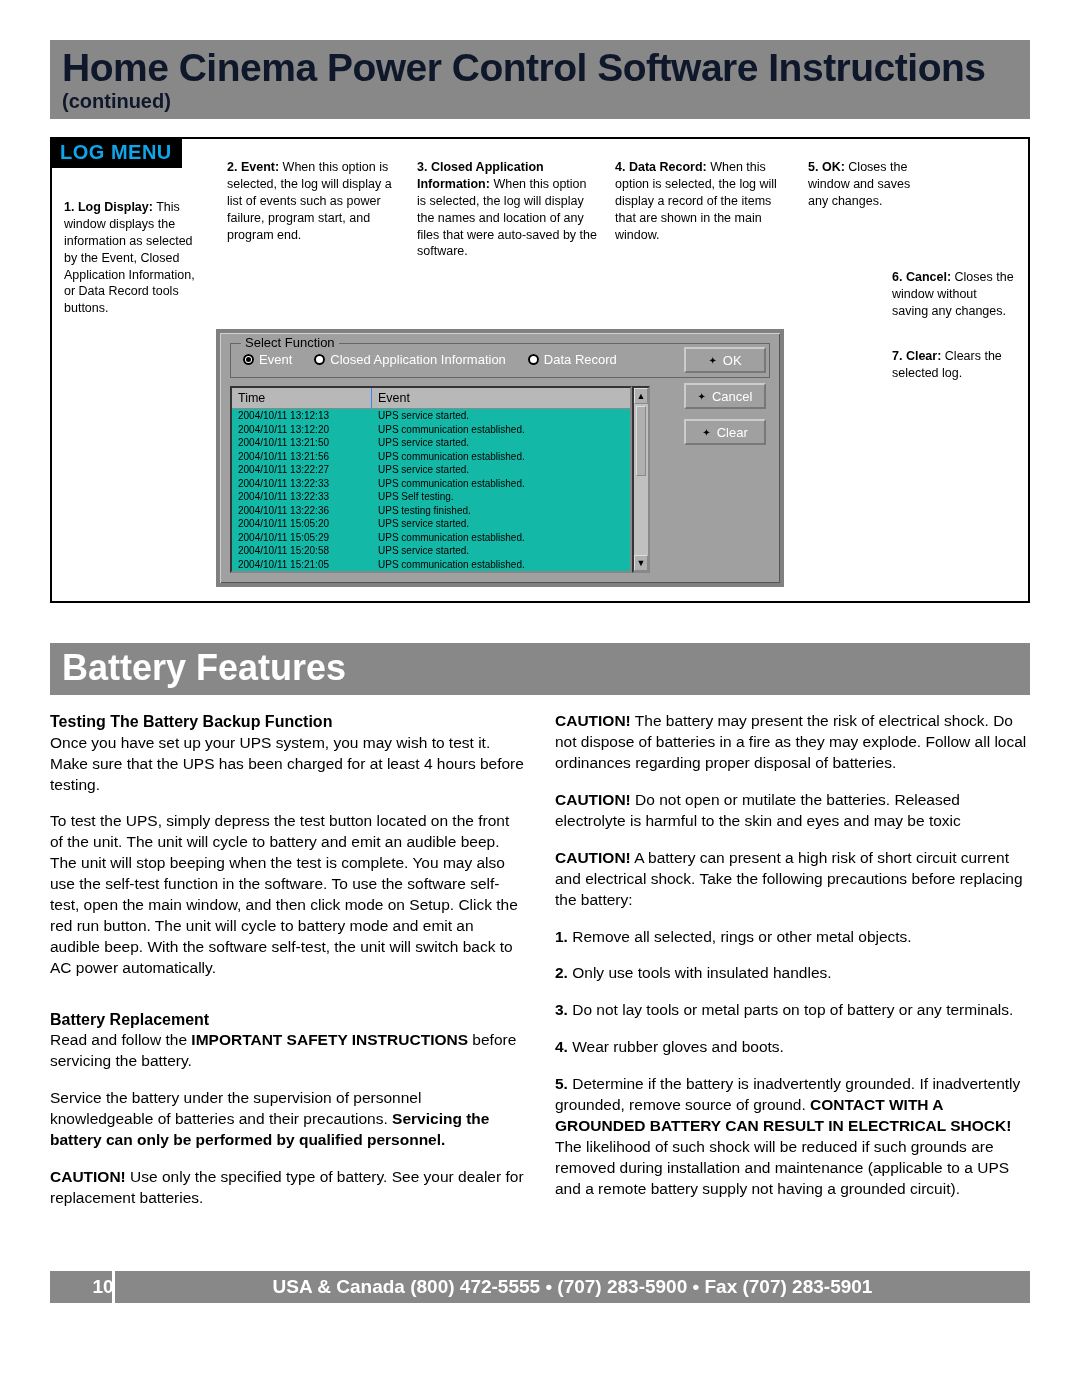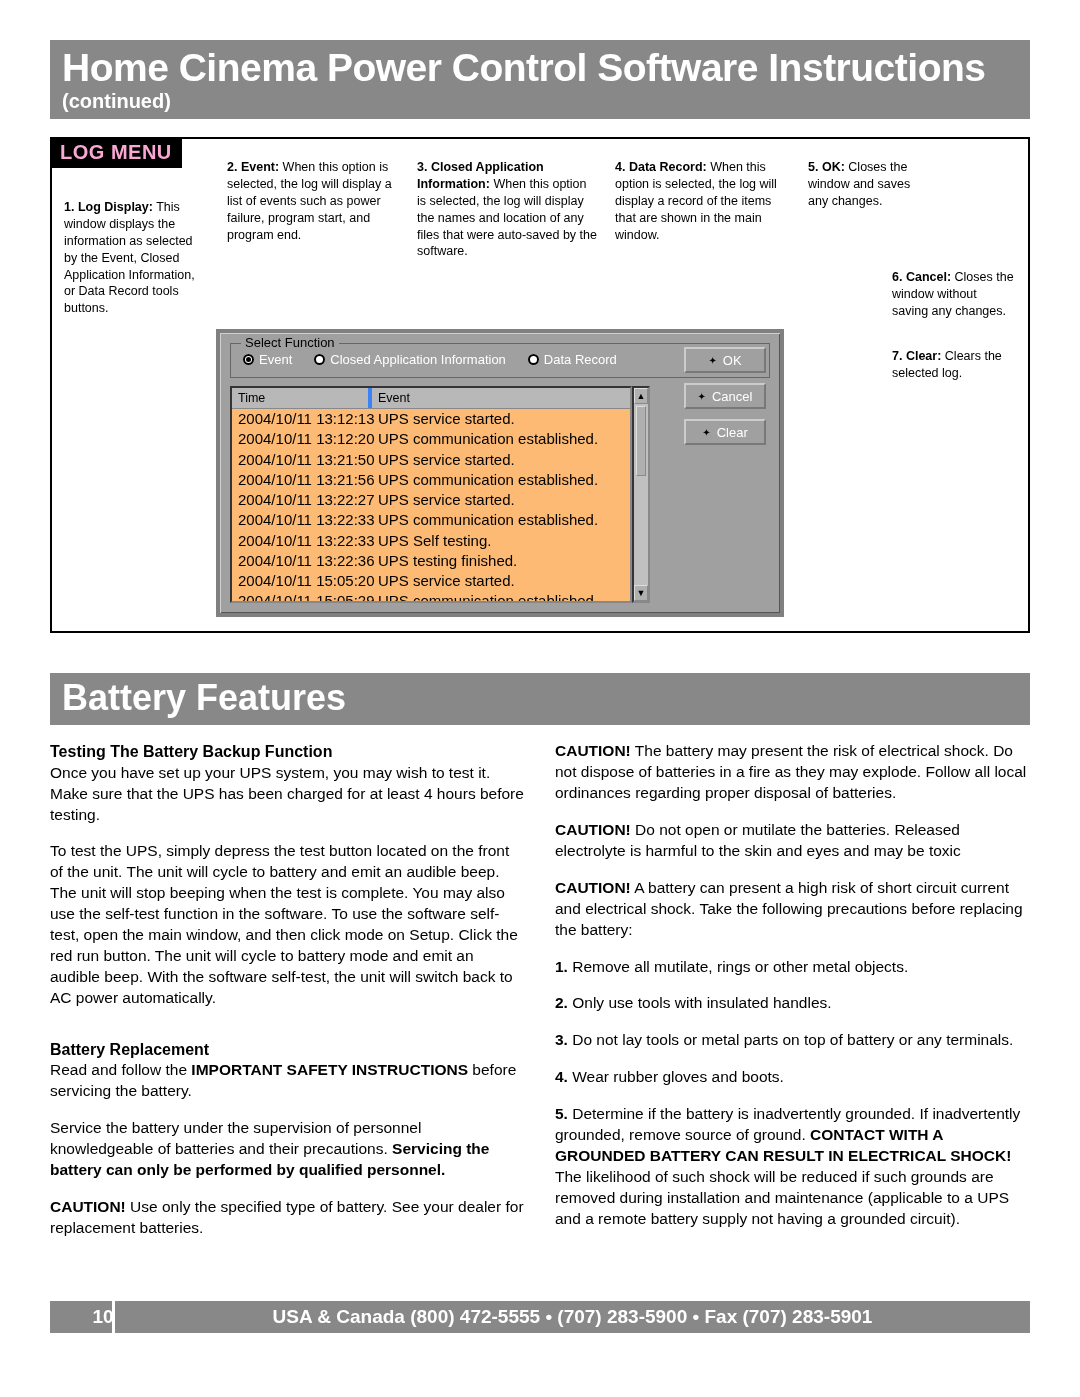--- a/index.html
+++ b/index.html
@@ -1,22 +1,22 @@
 <!DOCTYPE html>
 <html><head>
 <meta charset="utf-8">
 <style>
   * { box-sizing: border-box; margin: 0; padding: 0; }
   body { background: #fff; font-family: Arial, Helvetica, sans-serif; color: #000; width: 1080px; margin: 0 auto; }
   .page { padding: 40px 50px 30px 50px; }
-  .title-bar { background: #888; color: #ffffff; padding: 6px 12px; font-family: "Arial Narrow", Arial, sans-serif; }
+  .title-bar { background: #888; color: #0f172a; padding: 6px 12px; font-family: "Arial Narrow", Arial, sans-serif; }
   .title-bar .main { font-size: 39px; font-weight: bold; letter-spacing: -0.5px; }
   .title-bar .sub { font-size: 20px; font-weight: bold; }
   .log-section { border: 2px solid #000; margin-top: 18px; padding: 10px 12px 14px 12px; position: relative; }
-  .log-menu-tab { position: absolute; top: -2px; left: -2px; background: #000; color: #f9a8d4; font-family: "Arial Narrow", Arial, sans-serif; font-weight: bold; font-size: 20px; padding: 4px 10px 4px 10px; letter-spacing: 0.5px; }
+  .log-menu-tab { position: absolute; top: -2px; left: -2px; background: #000; color: #0ea5e9; font-family: "Arial Narrow", Arial, sans-serif; font-weight: bold; font-size: 20px; padding: 4px 10px 4px 10px; letter-spacing: 0.5px; }
   .callouts-row { display: flex; gap: 18px; margin-top: 10px; }
   .callout { font-size: 12.5px; line-height: 1.35; }
   .callout .cnum { font-weight: bold; }
   .callout .ctitle { font-weight: bold; }
   .c1 { width: 145px; margin-top: 40px; }
   .c2 { width: 172px; }
   .c3 { width: 180px; }
   .c4 { width: 175px; }
   .c5 { width: 125px; }
   .right-callouts { position: absolute; right: 14px; top: 130px; width: 122px; }
@@ -30,23 +30,23 @@
   .radio-item { display: flex; align-items: center; gap: 5px; }
   .radio-dot { width: 11px; height: 11px; border-radius: 50%; background: #fff; box-shadow: inset 0 0 0 2px #000; display: inline-block; position: relative; }
   .radio-dot.sel::after { content: ""; position: absolute; width: 5px; height: 5px; border-radius: 50%; background: #000; top: 3px; left: 3px; }
   .btn-stack { position: absolute; right: 14px; top: 14px; display: flex; flex-direction: column; gap: 10px; }
   .winbtn { width: 82px; height: 26px; background: #a0a0a0; border: 2px outset #ccc; color: #fff; font-size: 13px; display: flex; align-items: center; justify-content: center; gap: 6px; }
   .winbtn .glyph { font-size: 10px; color: #000; }
   .log-table-wrap { margin-top: 8px; display: flex; }
   .log-table { background: #ddd; border: 2px inset #888; width: 402px; }
   .log-header { display: flex; background: #b8b8b8; font-size: 12.5px; color: #000; border-bottom: 1px solid #888; }
   .log-header div { padding: 3px 6px; }
-  .lh-time { width: 140px; border-right: 4px solid #3b82f6; }
+  .lh-time { width: 140px; border-right: 1px solid #3b82f6; }
   .lh-event { flex: 1; }
-  .log-rows { background: #fdba74; font-size: 15px; line-height: 1.35; max-height: 192px; overflow: hidden; }
+  .log-rows { background: #14b8a6; font-size: 10px; line-height: 1.35; max-height: 192px; overflow: hidden; }
   .log-row { display: flex; }
   .log-row .t { width: 140px; padding: 0 6px; white-space: nowrap; }
   .log-row .e { flex: 1; padding: 0 6px; white-space: nowrap; }
   .scrollbar { width: 18px; background: #c0c0c0; border: 2px inset #888; margin-left: 0; position: relative; }
   .scroll-btn { height: 16px; background: #b0b0b0; border: 1px outset #ddd; display: flex; align-items: center; justify-content: center; font-size: 9px; }
   .scroll-thumb { position: absolute; top: 18px; left: 2px; right: 2px; height: 70px; background: #b0b0b0; border: 1px outset #ddd; }
   .scroll-btn.bot { position: absolute; bottom: 0; left: 0; right: 0; }
   
   .section-bar { background: #888; color: #ffffff; padding: 4px 12px 6px 12px; font-family: "Arial Narrow", Arial, sans-serif; font-size: 36px; font-weight: bold; margin-top: 40px; }
   .cols { display: flex; gap: 30px; margin-top: 16px; font-size: 15.5px; line-height: 1.35; }
@@ -236,21 +236,21 @@
     <div class="col">
       <div class="p">
         <span class="b">CAUTION!</span><span>  The battery may present the risk of electrical shock. Do not dispose of batteries in a fire as they may explode.  Follow all local ordinances regarding proper disposal of batteries.</span>
       </div>
       <div class="p">
         <span class="b">CAUTION!</span><span>  Do not open or mutilate the batteries.  Released electrolyte is harmful to the skin and eyes and may be toxic</span>
       </div>
       <div class="p">
         <span class="b">CAUTION!</span><span>  A battery can present a high risk of short circuit current and electrical shock.  Take the following precautions before replacing the battery:</span>
       </div>
-      <div class="p"><span class="b">1.</span><span> Remove all mutilate, rings or other metal objects.</span></div>
+      <div class="p"><span class="b">1.</span><span> Remove all selected, rings or other metal objects.</span></div>
       <div class="p"><span class="b">2.</span><span> Only use tools with insulated handles.</span></div>
       <div class="p"><span class="b">3.</span><span> Do not lay tools or metal parts on top of battery or any terminals.</span></div>
       <div class="p"><span class="b">4.</span><span> Wear rubber gloves and boots.</span></div>
       <div class="p">
         <span class="b">5.</span><span> Determine if the battery is inadvertently grounded.  If inadvertently grounded, remove source of ground.  </span><span class="b">CONTACT WITH A GROUNDED BATTERY CAN RESULT IN ELECTRICAL SHOCK!</span><span>  The likelihood of such shock will be reduced if such grounds are removed during installation and maintenance (applicable to a UPS and a remote battery supply not having a grounded circuit).</span>
       </div>
     </div>
   </div>
 
   <div class="footer">

